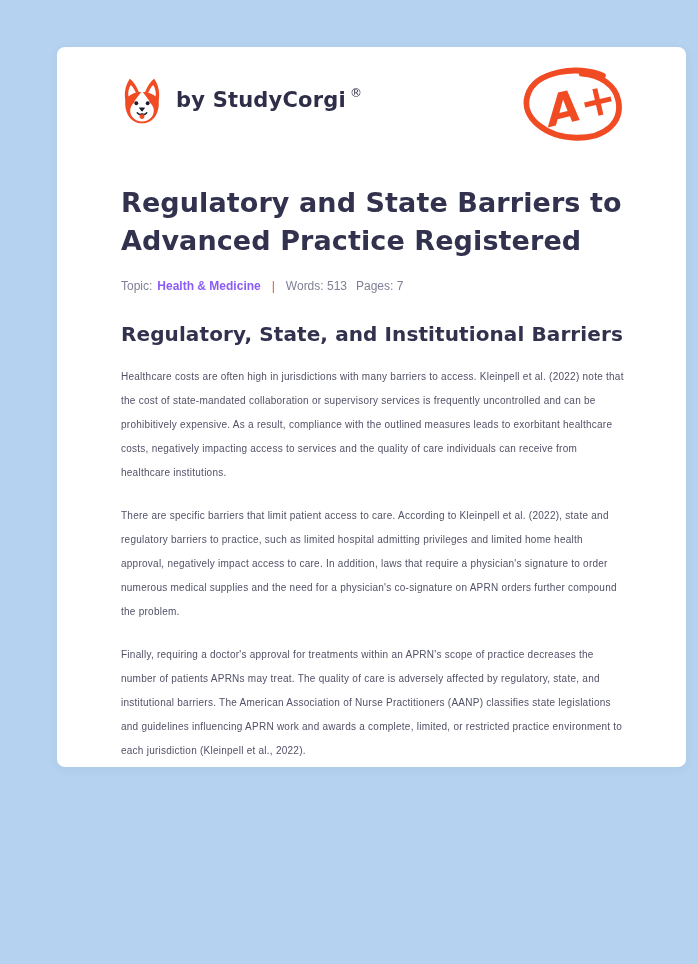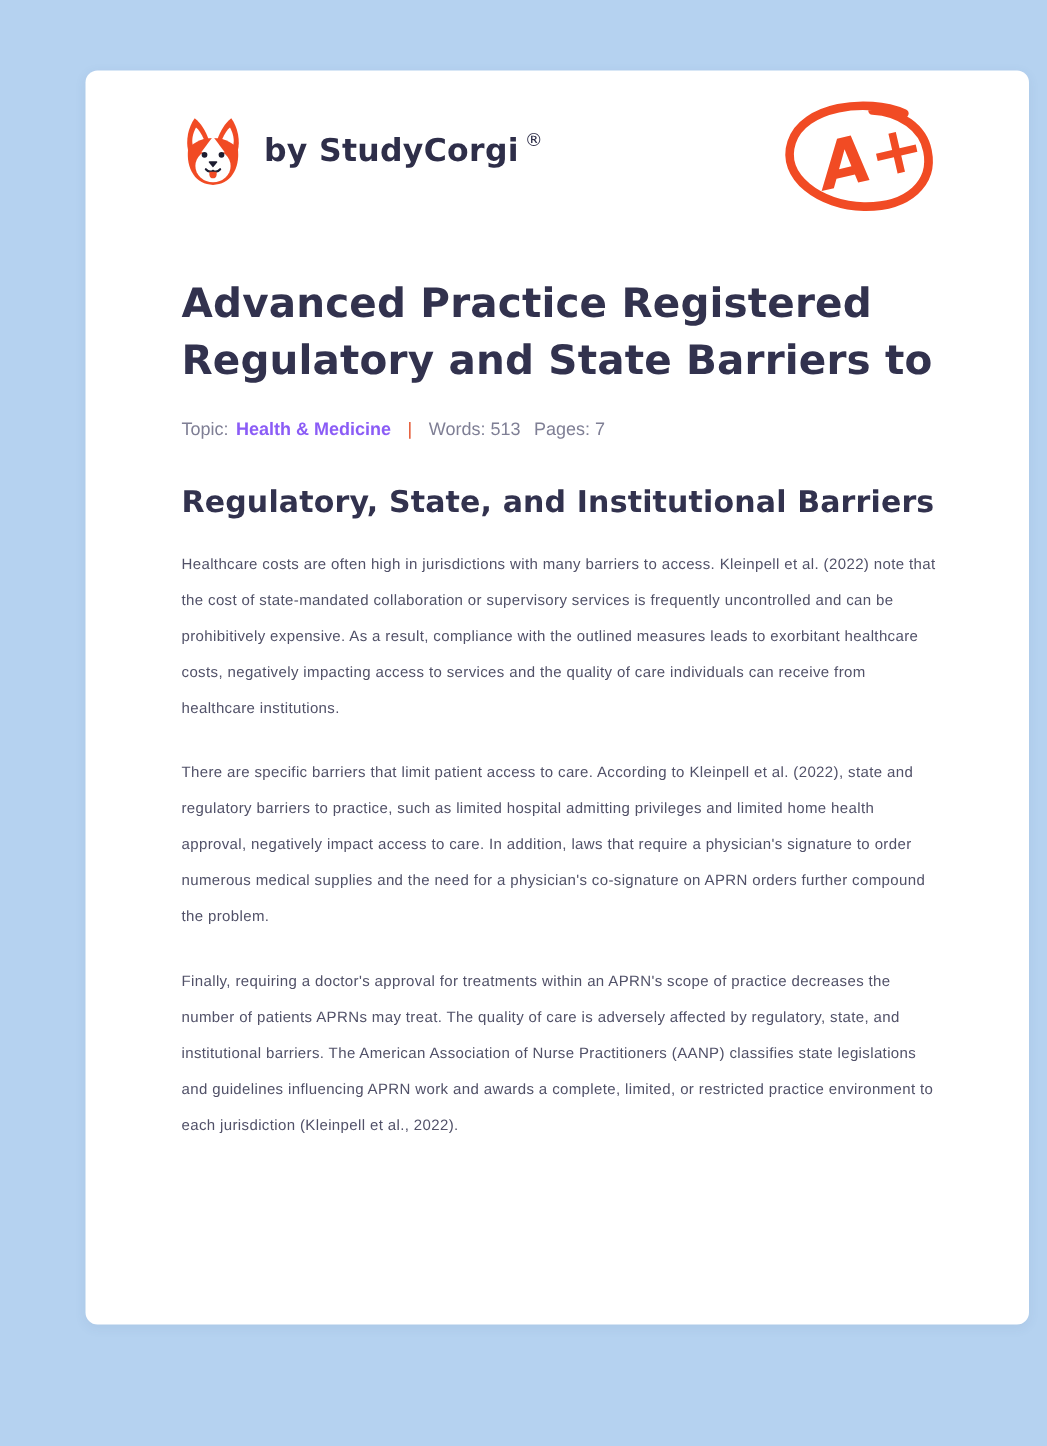--- a/index.html
+++ b/index.html
@@ -8,21 +8,21 @@
     background: #b5d2f0;
     font-family: "Liberation Sans", sans-serif;
     position: relative;
     overflow: hidden;
   }
   .card {
     position: absolute;
     left: 57px;
     top: 47px;
     width: 629px;
-    height: 836px;
+    height: 720px;
     background: #ffffff;
     border-radius: 8px;
     box-shadow: 0 2px 8px rgba(60,90,130,0.08);
     padding: 29px 58px 0 64px;
   }
   
   .header-row {
     display: flex;
     justify-content: space-between;
     align-items: flex-start;
@@ -136,22 +136,22 @@
     <div class="grade-badge">
       <svg width="108" height="79" viewBox="0 0 112 82" aria-hidden="true">
         <path d="M86 11 C60 0 16 6 8 31 C0 55 28 75 58 75.5 C89 76 106.5 59 102 37 C99 21 83 10 64 9" stroke="#f14b24" stroke-width="6" fill="none" stroke-linecap="round"></path>
         <text x="27" y="58" font-family="DejaVu Sans, sans-serif" font-size="45" font-weight="bold" font-style="italic" fill="#f14b24" transform="rotate(-13 56 41)">A+</text>
       </svg>
     </div>
 
   </div>
 
   <h1 class="page-title">
+    <span>Regulatory and State Barriers to</span>
     <span>Advanced Practice Registered</span>
-    <span>Regulatory and State Barriers to</span>
   </h1>
 
   <div class="meta-row">
     <span class="meta-topic-label">Topic:</span>
     <a class="meta-topic-value" href="#">Health &amp; Medicine</a>
     <span class="meta-separator">|</span>
     <span class="meta-words">Words: 513</span>
     <span class="meta-pages">Pages: 7</span>
   </div>
 

